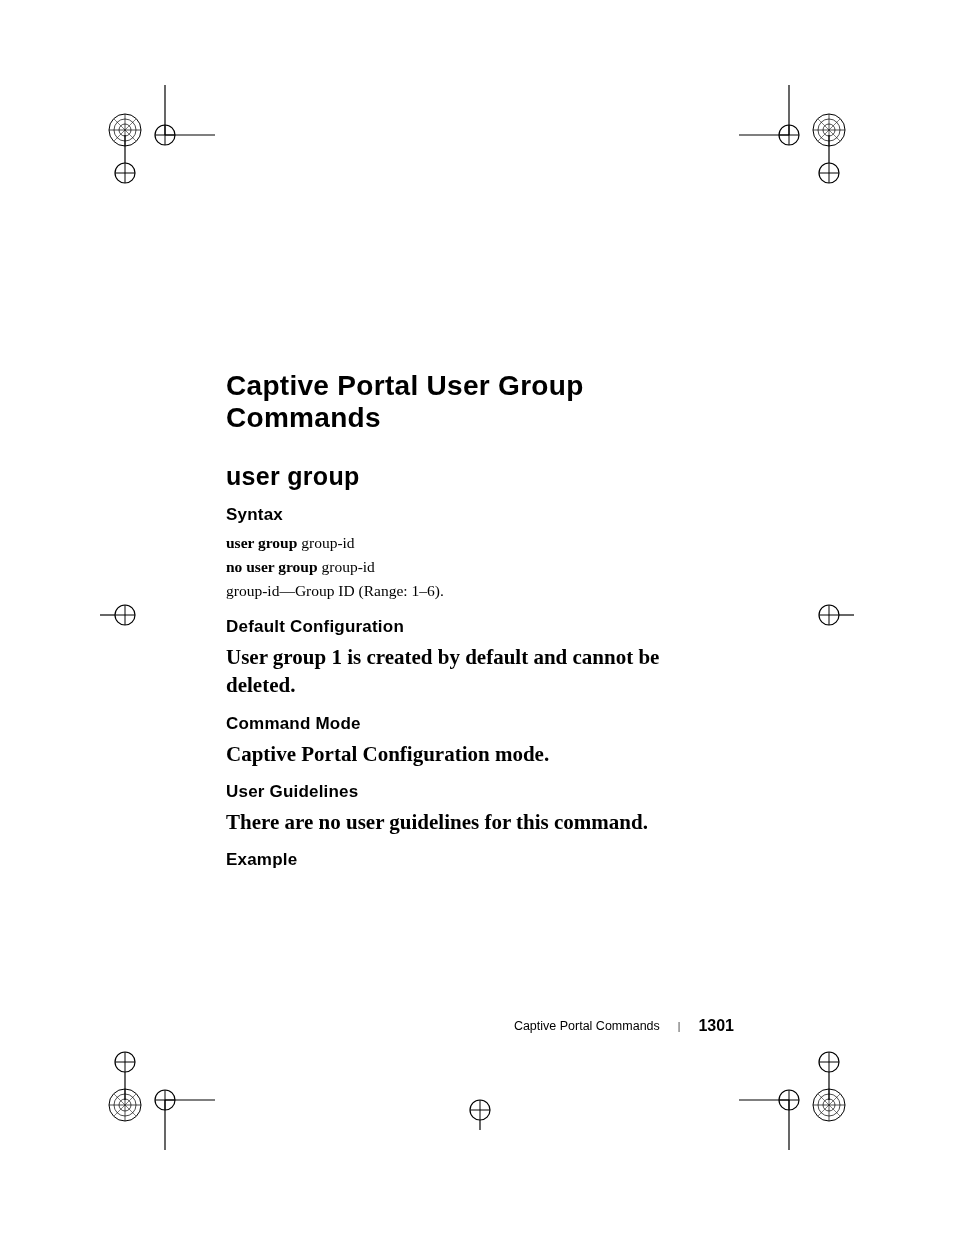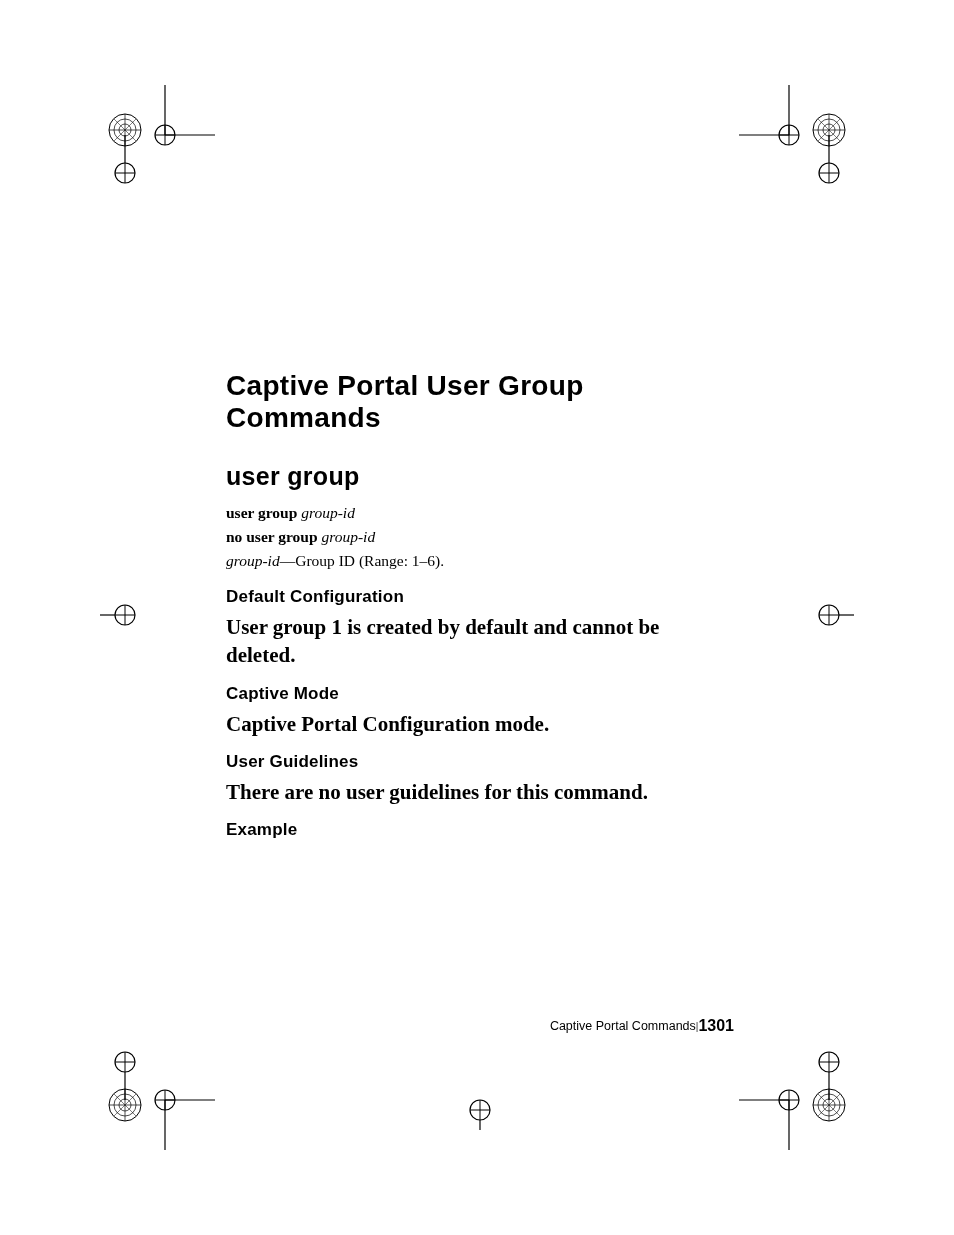--- a/index.html
+++ b/index.html
@@ -57,29 +57,29 @@
       letter-spacing: 0.2px;
     }
     .syntax-line {
       font-size: 15.5px;
       line-height: 1.55;
     }
     .syntax-line .bold {
       font-weight: bold;
     }
     .syntax-line .italic {
-      font-style: italic;
     }
     .footer {
       position: absolute;
       bottom: 200px;
       right: 220px;
       font-size: 13px;
       display: flex;
       align-items: center;
+      gap: 18px;
     }
     .footer-title {
       font-family: Arial, sans-serif;
       font-size: 12.5px;
     }
     .footer-sep {
       font-family: Arial, sans-serif;
       font-size: 10px;
       color: #333;
     }
@@ -216,34 +216,35 @@
     <line x1="90" y1="42" x2="90" y2="70" stroke="#000" stroke-width="1.2"></line>
   </svg>
 </div>
 
 <div class="content">
   <h1 class="chapter-title">Captive Portal User Group Commands</h1>
 
   <h2 class="section-title">user group</h2>
 
 
+  <h3 class="subsection-title">Syntax</h3>
   <p class="syntax-line">
     <span class="bold">user group</span><span class="italic"> group-id</span>
   </p>
   <p class="syntax-line">
     <span class="bold">no user group</span><span class="italic"> group-id</span>
   </p>
   <p class="syntax-line" style="margin-bottom:10px;">
     <span class="italic">group-id</span><span>—Group ID (Range: 1–6).</span>
   </p>
 
   <h3 class="subsection-title">Default Configuration</h3>
   <p class="section-text">User group 1 is created by default and cannot be deleted.</p>
 
-  <h3 class="subsection-title">Captive Mode</h3>
+  <h3 class="subsection-title">Command Mode</h3>
   <p class="section-text">Captive Portal Configuration mode.</p>
 
   <h3 class="subsection-title">User Guidelines</h3>
   <p class="section-text">There are no user guidelines for this command.</p>
 
   <h3 class="subsection-title">Example</h3>
 </div>
 
 <div class="footer">
   <span class="footer-title">Captive Portal Commands</span>

